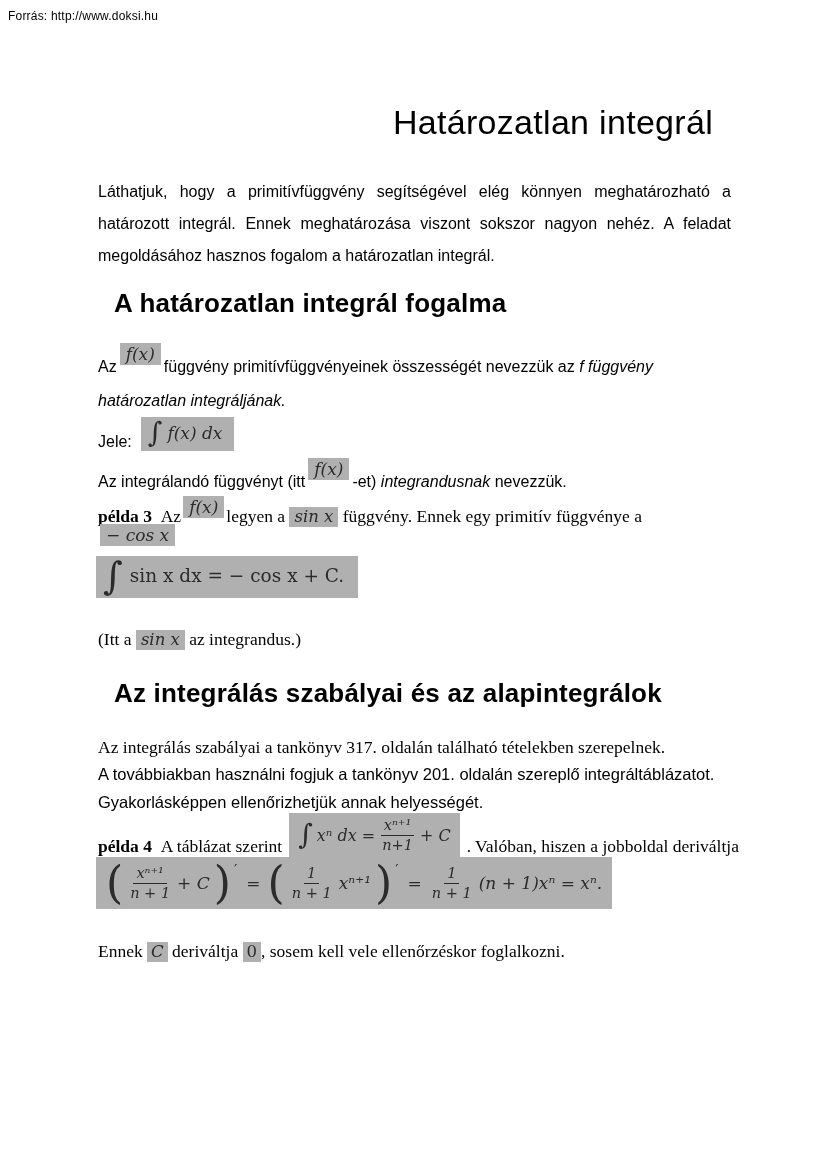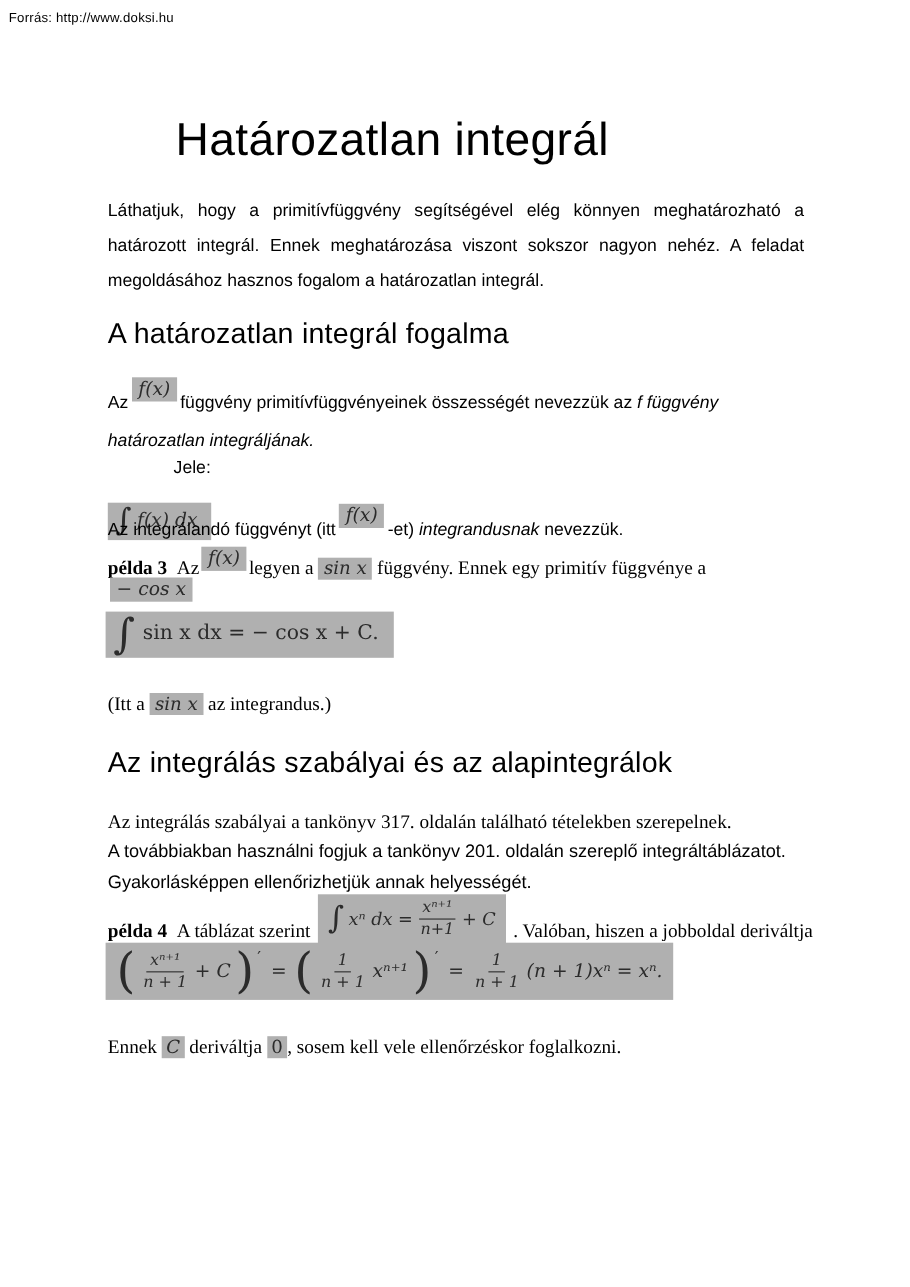--- a/index.html
+++ b/index.html
@@ -1,40 +1,40 @@
 <!DOCTYPE html>
 <html><head>
 <meta charset="utf-8">
 <style>
   html,body{margin:0;padding:0;background:#ffffff;}
   .page{position:relative;width:827px;height:1170px;background:#ffffff;
         font-family:"Liberation Sans",sans-serif;color:#000;overflow:hidden;}
   .abs{position:absolute;}
 
   .source{left:8px;top:9px;font-size:12px;letter-spacing:0.2px;}
-  .title{left:0;width:713px;top:103px;text-align:center;font-size:42px;letter-spacing:0.3px;}
+  .title{left:0;width:713px;top:103px;text-align:right;font-size:34px;letter-spacing:0.3px;}
 
   .intro{left:98px;top:176px;width:633px;font-size:16px;line-height:32px;text-align:justify;}
 
-  .h2{font-size:26px;font-weight:400;letter-spacing:0.2px;}
+  .h2{font-size:26px;font-weight:700;letter-spacing:0.2px;margin-left:16px;}
   .h2a{left:98px;top:288px;}
   .h2b{left:98px;top:678px;}
 
   
   .mbox{background:#b0b0b0;color:#2b2b2b;display:inline-block;
         font-family:"DejaVu Serif","DejaVu Sans",serif;padding:1px 6px;line-height:1.2;}
   .mi{font-style:italic;}
   .raised{position:relative;top:-12px;margin:0 3px;font-size:17px;}
   .raised-sm{position:relative;top:-9px;margin:0 2px;font-size:17px;}
 
   .def{left:98px;top:350px;width:660px;font-size:16px;line-height:34px;}
   .ln{display:block;}
   .it{font-style:italic;}
 
-  .jele{left:98px;top:417px;display:flex;align-items:flex-end;gap:22px;font-size:16px;flex-direction:column;}
+  .jele{left:98px;top:417px;display:flex;align-items:flex-end;gap:9px;font-size:16px;}
   .jele-box{display:flex;align-items:center;gap:5px;padding:2px 12px 4px 7px;font-size:17px;}
   .int-md{font-size:28px;font-weight:300;line-height:1;}
 
   .integrand{left:98px;top:470px;font-size:16px;}
 
   .serif{font-family:"Liberation Serif",serif;}
   .ex3{left:98px;top:502px;width:600px;font-size:17.5px;line-height:28px;}
   .bold{font-weight:700;}
   .inline-mbox{font-size:16.5px;padding:0 5px;}
 

